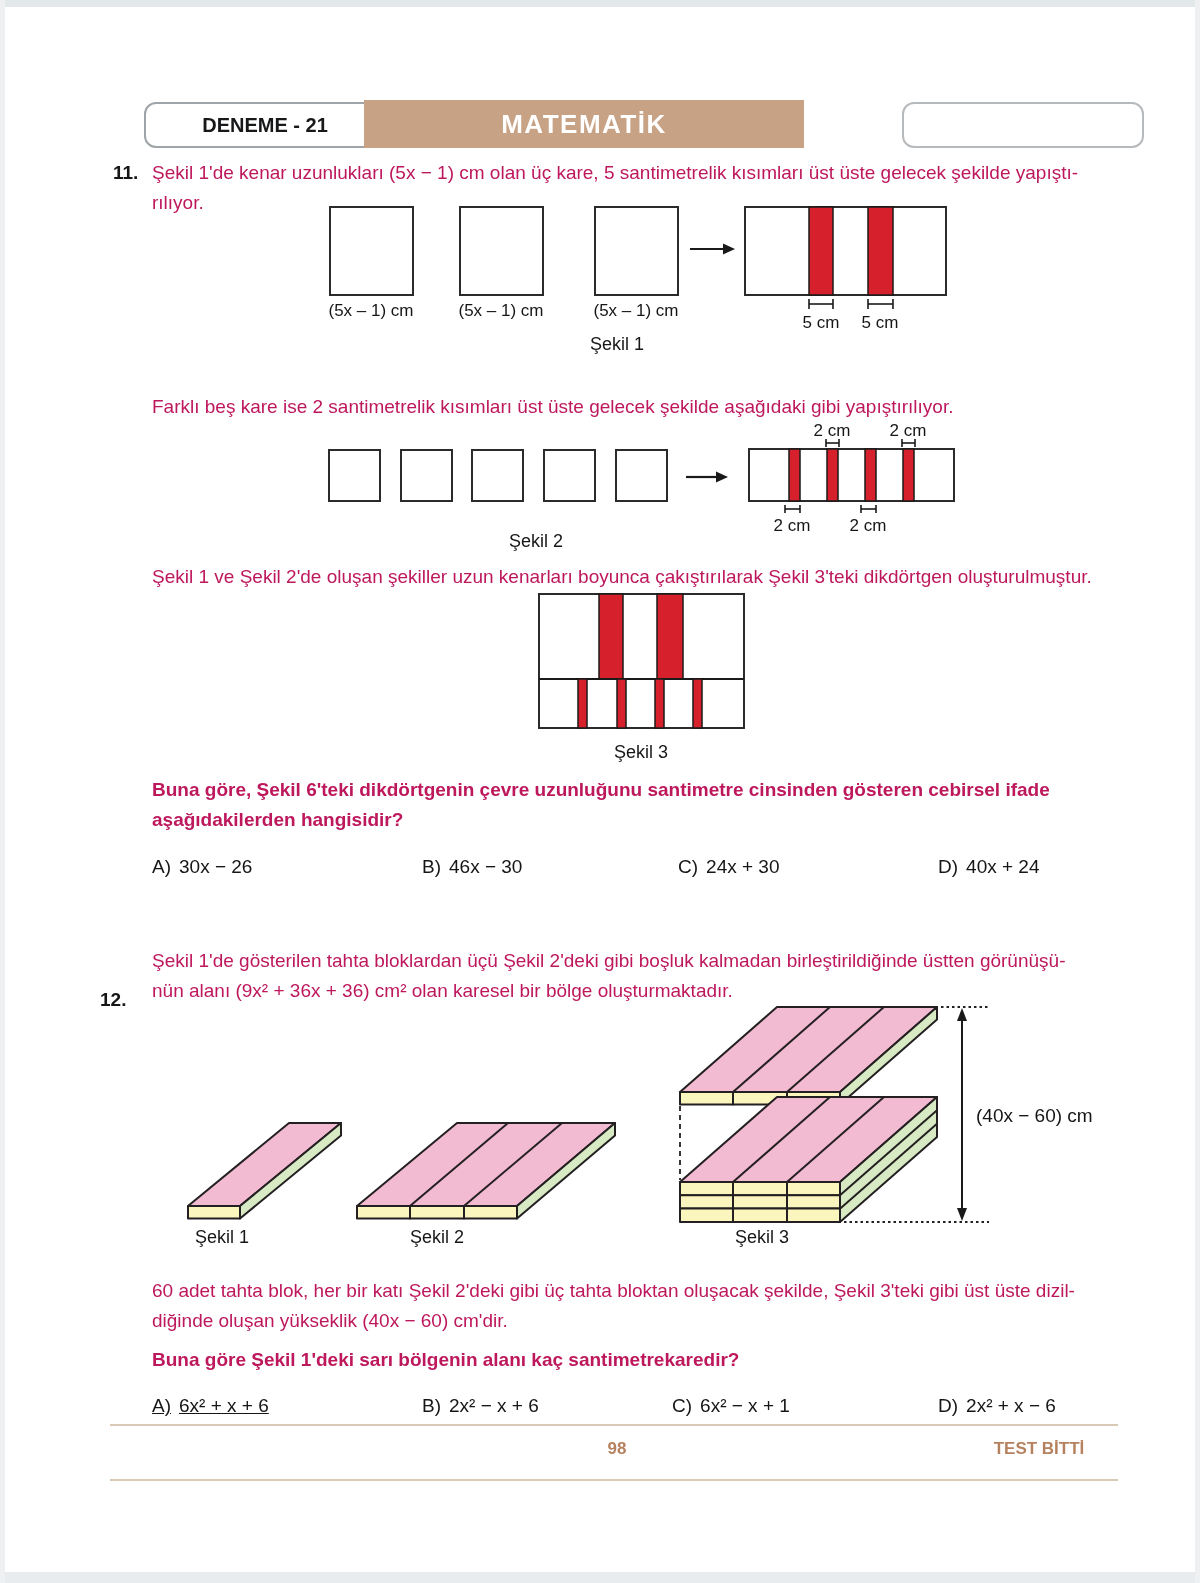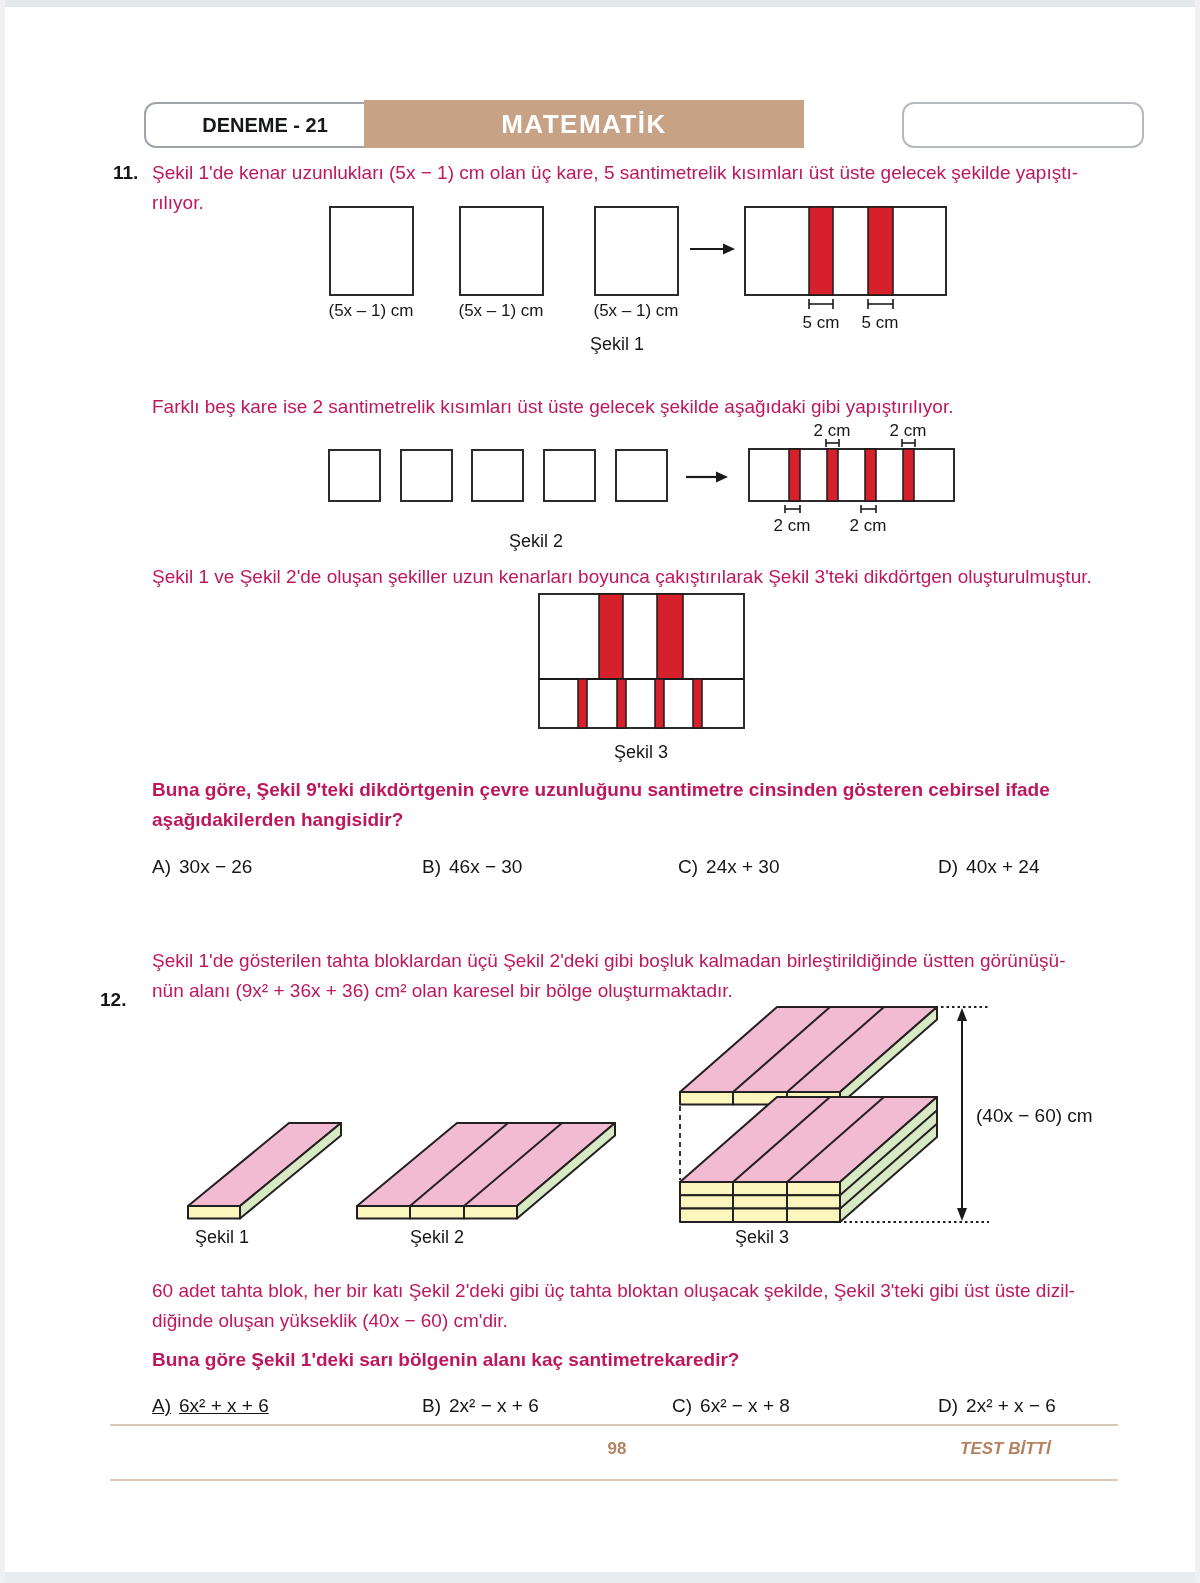--- a/index.html
+++ b/index.html
@@ -22,21 +22,21 @@
     margin-left:30px;
   }
   .hdr-banner{
     background:#c7a284;color:#ffffff;text-align:center;
     font-weight:700;font-size:26px;letter-spacing:1.5px;
   }
   .opt{position:absolute;top:0;font-size:19px;line-height:24px;white-space:nowrap;margin-top:15px;}
   .opt .lbl{margin-right:8px;}
   .footer-line{background:#dbc9b8;height:2px;}
   .footer-txt{font-size:17px;font-weight:700;color:#b5825f;}
-  .footer-end{font-style:italic;text-align:left;}
+  .footer-end{text-align:center;}
   svg .sq{fill:#ffffff;stroke:#2b2b2b;stroke-width:2;}
   svg .red-strip{fill:#d6202b;stroke:#1a1a1a;stroke-width:1.5;}
   svg .ln{stroke:#1a1a1a;stroke-width:1.6;}
   svg .arrow{stroke:#1a1a1a;stroke-width:2.2;}
   svg .fig-label{font-family:"Liberation Sans",sans-serif;font-size:17px;fill:#161616;}
   svg .dim-label{font-family:"Liberation Sans",sans-serif;font-size:19px;fill:#161616;}
   svg .pink{fill:#f3bbd1;stroke:#242021;stroke-width:2;stroke-linejoin:round;}
   svg .yellow{fill:#fbf5be;stroke:#242021;stroke-width:2;stroke-linejoin:round;}
   svg .green{fill:#d7eac4;stroke:#242021;stroke-width:2;stroke-linejoin:round;}
   svg .dkline{stroke:#242021;stroke-width:2;fill:none;}
@@ -137,21 +137,21 @@
   <rect class="red-strip" x="599" y="594" width="24" height="85"></rect>
   <rect class="red-strip" x="657" y="594" width="26" height="85"></rect>
   <line class="ln" x1="539" y1="679" x2="744" y2="679" style="stroke-width:2;"></line>
   <rect class="red-strip" x="578" y="679" width="9" height="49"></rect>
   <rect class="red-strip" x="617" y="679" width="9" height="49"></rect>
   <rect class="red-strip" x="655" y="679" width="9" height="49"></rect>
   <rect class="red-strip" x="693" y="679" width="9" height="49"></rect>
 </svg>
 <div class="abs caption" style="left:584px;top:741px;width:114px;">Şekil 3</div>
 
-<div class="abs txt bold" style="left:152px;top:775px;width:1000px;">Buna göre, Şekil 9'teki dikdörtgenin çevre uzunluğunu santimetre cinsinden gösteren cebirsel ifade
+<div class="abs txt bold" style="left:152px;top:775px;width:1000px;">Buna göre, Şekil 6'teki dikdörtgenin çevre uzunluğunu santimetre cinsinden gösteren cebirsel ifade
 aşağıdakilerden hangisidir?</div>
 
 <div class="abs" style="left:152px;top:840px;width:990px;height:24px;">
   <span class="opt" style="left:0;"><span class="lbl">A)</span><span>30x − 26</span></span>
   <span class="opt" style="left:270px;"><span class="lbl">B)</span><span>46x − 30</span></span>
   <span class="opt" style="left:526px;"><span class="lbl">C)</span><span>24x + 30</span></span>
   <span class="opt" style="left:786px;"><span class="lbl">D)</span><span>40x + 24</span></span>
 </div>
 
 <div class="abs qnum" style="left:100px;top:946px;margin-top:39px;">12.</div>
@@ -216,20 +216,20 @@
 <div class="abs caption" style="left:380px;top:1226px;width:114px;">Şekil 2</div>
 <div class="abs caption" style="left:705px;top:1226px;width:114px;">Şekil 3</div>
 
 <div class="abs txt" style="left:152px;top:1276px;width:1000px;">60 adet tahta blok, her bir katı Şekil 2'deki gibi üç tahta bloktan oluşacak şekilde, Şekil 3'teki gibi üst üste dizil-
 diğinde oluşan yükseklik (40x − 60) cm'dir.</div>
 <div class="abs txt bold" style="left:152px;top:1345px;width:900px;">Buna göre Şekil 1'deki sarı bölgenin alanı kaç santimetrekaredir?</div>
 
 <div class="abs" style="left:152px;top:1379px;width:990px;height:24px;">
   <span class="opt" style="left:0;text-decoration:underline;"><span class="lbl">A)</span><span>6x² + x + 6</span></span>
   <span class="opt" style="left:270px;"><span class="lbl">B)</span><span>2x² − x + 6</span></span>
-  <span class="opt" style="left:520px;"><span class="lbl">C)</span><span>6x² − x + 8</span></span>
+  <span class="opt" style="left:520px;"><span class="lbl">C)</span><span>6x² − x + 1</span></span>
   <span class="opt" style="left:786px;"><span class="lbl">D)</span><span>2x² + x − 6</span></span>
 </div>
 
 <div class="abs footer-line" style="left:110px;top:1424px;width:1008px;"></div>
 <div class="abs footer-txt" style="left:565px;top:1439px;width:104px;text-align:center;">98</div>
 <div class="abs footer-txt footer-end" style="left:960px;top:1439px;width:158px;">TEST BİTTİ</div>
 <div class="abs footer-line" style="left:110px;top:1479px;width:1008px;"></div>
 
 </body></html>

